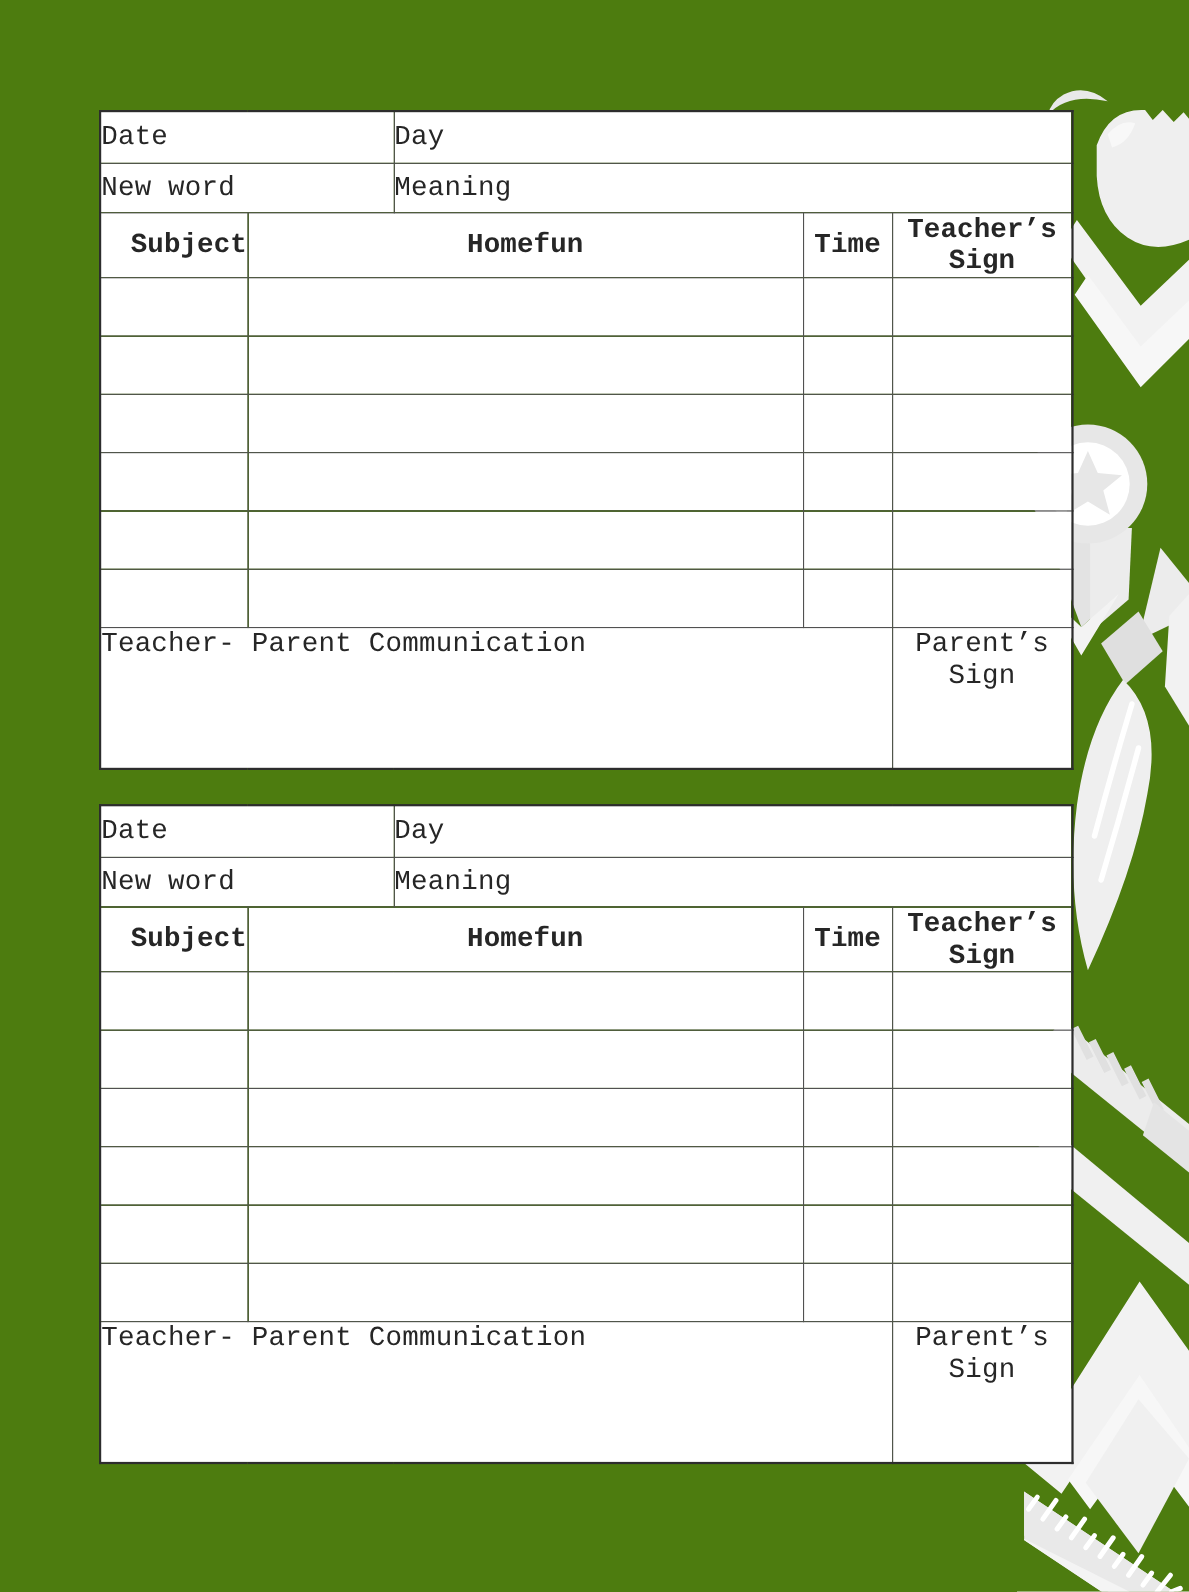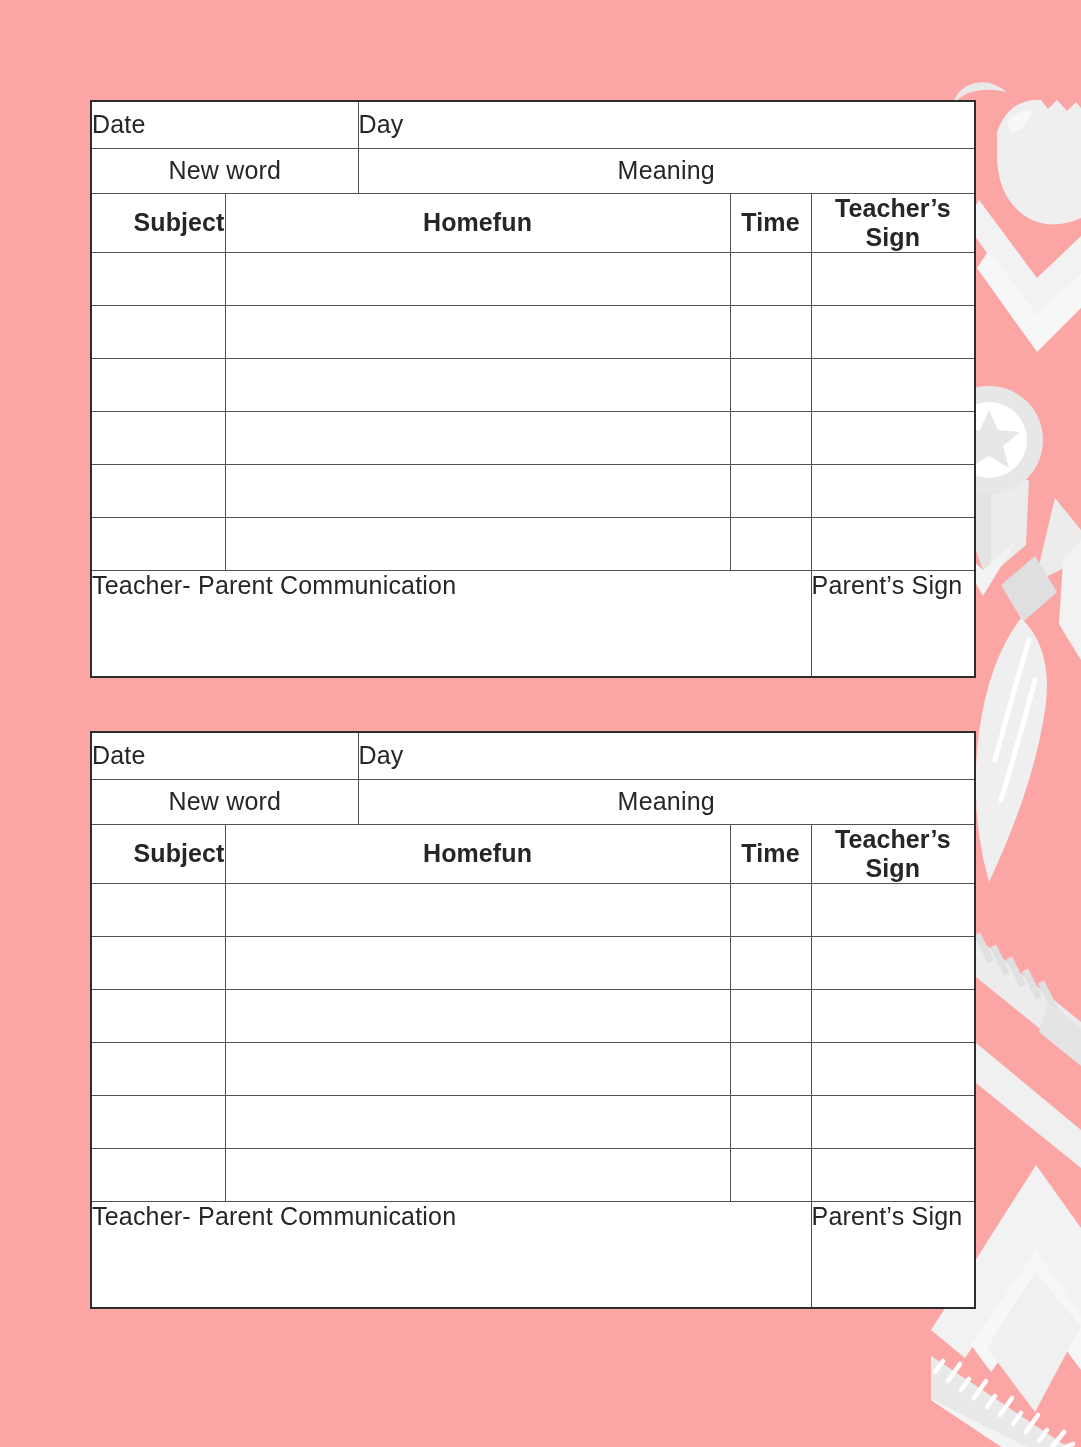--- a/index.html
+++ b/index.html
@@ -1,21 +1,21 @@
 <!DOCTYPE html>
 <html><head>
 <meta charset="utf-8">
 <style>
   html,body{margin:0;padding:0;background:#ffffff;}
   .page{
     position:relative;
     width:1081px;height:1447px;
-    background:#fca5a5;
+    background:#4d7c0f;
     overflow:hidden;
-    font-family:Liberation Sans, sans-serif;
+    font-family:Liberation Mono, monospace;
     color:#262626;
   }
   .watermark{
     position:absolute;top:0;right:0;width:150px;height:1447px;
     pointer-events:none;
   }
   table.diary{
     position:absolute;left:90px;width:884px;
     border-collapse:collapse;table-layout:fixed;
     border:2px solid #2d2d2d;
@@ -26,27 +26,27 @@
   table.diary td{
     border:1.5px solid #515151;
     padding:0;
     font-size:25px;
     color:#262626;
     background:#ffffff;
     overflow:hidden;
   }
   col.c1{width:134px;} col.c2{width:133px;} col.c3{width:372px;}
   col.c4{width:81px;}  col.c5{width:164px;}
-  tr.r-a{height:47px;} tr.r-b{height:45px;text-align:center;} tr.r-h{height:47px;}
-  tr.r-e{height:53px;} tr.r-c{height:107px;margin-left:48px;}
+  tr.r-a{height:47px;} tr.r-b{height:45px;} tr.r-h{height:47px;}
+  tr.r-e{height:53px;} tr.r-c{height:129px;margin-left:48px;}
   td.lbl{vertical-align:middle;padding-left:9px;letter-spacing:0.2px;}
   td.hdr{vertical-align:middle;text-align:center;font-weight:bold;font-size:26px;letter-spacing:0.1px;}
   td.hdr-left{text-align:right;padding-left:8px;}
   td.comm{vertical-align:top;padding:10px 0 0 9px;letter-spacing:0.2px;}
-  td.psign{vertical-align:top;text-align:left;padding-top:10px;letter-spacing:0.2px;}
+  td.psign{vertical-align:top;text-align:center;padding-top:10px;letter-spacing:0.2px;}
 </style>
 </head>
 <body>
 
 <div class="page">
 
   <svg class="watermark" width="150" height="1447" viewBox="0 0 150 1447" xmlns="http://www.w3.org/2000/svg">
 
     <g>
       <path d="M22 104 Q40 84 76 92 Q56 76 36 86 Q24 93 22 104 Z" fill="#e9e9e9"></path>

